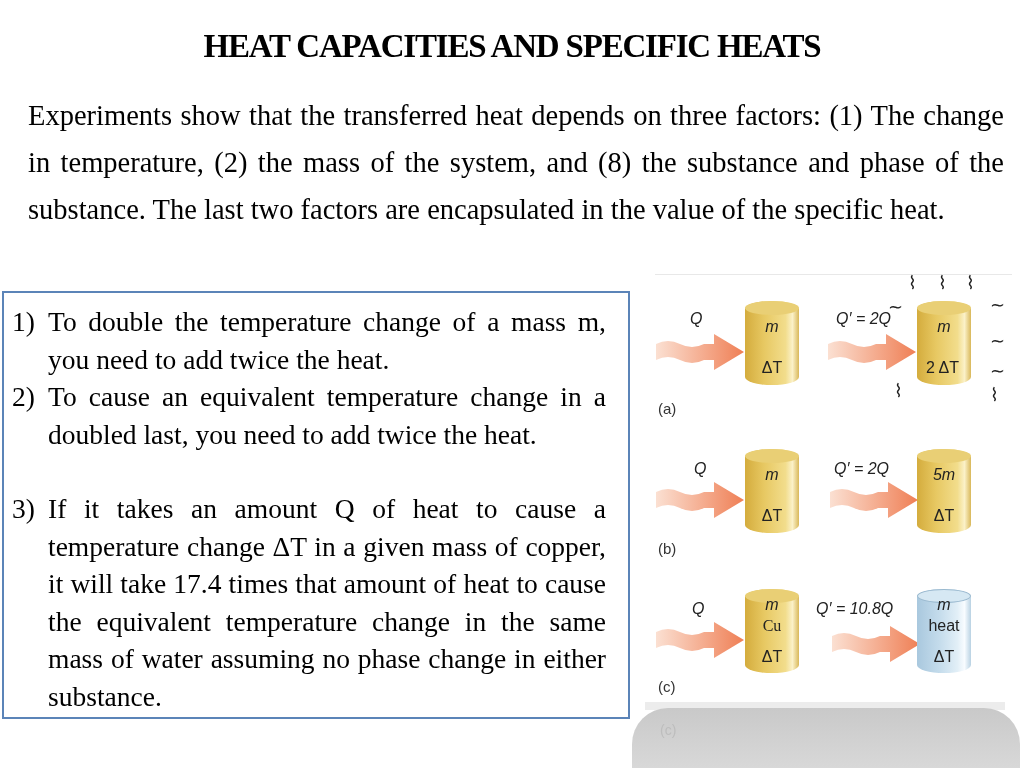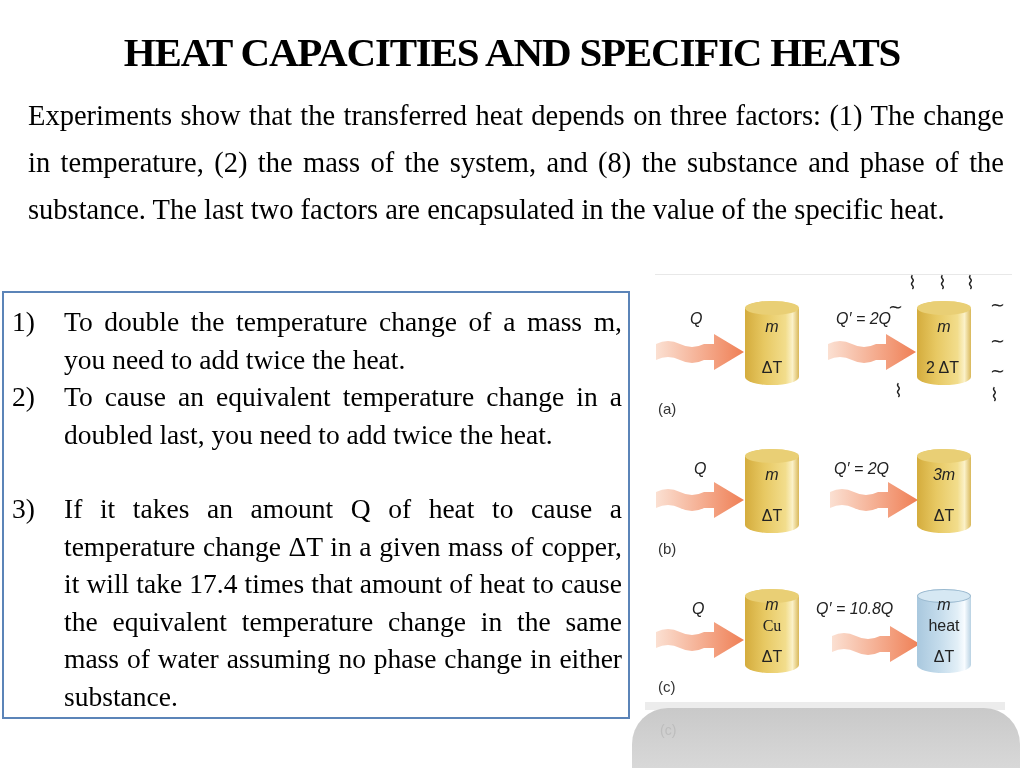--- a/index.html
+++ b/index.html
@@ -1,26 +1,26 @@
 <!DOCTYPE html>
 <html><head>
   <meta charset="utf-8">
   <style>
     html, body { margin:0; padding:0; }
     body { width:1024px; height:768px; background:#ffffff; position:relative; overflow:hidden;
            font-family:"Liberation Serif", "DejaVu Serif", serif; color:#000; }
     .title { position:absolute; top:28px; left:0; width:1024px; text-align:center;
-             font-weight:bold; font-size:41px; letter-spacing:-1.2px; }
+             font-weight:bold; font-size:33px; letter-spacing:-1.2px; }
     .intro { position:absolute; top:92px; left:28px; width:976px; font-size:28.5px; line-height:47px;
              text-align:justify; }
     .box { position:absolute; left:2px; top:291px; width:628px; height:428px;
            border:2px solid #5b84b8; box-sizing:border-box; background:#fff; }
     .item { position:absolute; left:8px; font-size:27.5px; line-height:37.5px; }
     .item .num { position:absolute; left:0; top:0; }
-    .item .txt { position:absolute; left:52px; width:558px; text-align:justify; text-align-last:left; }
+    .item .txt { position:absolute; left:36px; width:558px; text-align:justify; text-align-last:left; }
     .fig { position:absolute; left:640px; top:275px; width:372px; height:430px; background:#fff; }
     .fig-line { position:absolute; left:655px; top:274px; width:357px; height:1px; background:#e8e8e8; }
     .reflect { position:absolute; left:632px; top:708px; width:388px; height:60px;
                background:linear-gradient(#c9c9c9,#d8d8d8); border-radius:36px 36px 0 0; }
     .reflect-top { position:absolute; left:645px; top:702px; width:360px; height:8px; background:#ececec; }
     .ghost { position:absolute; font-family:"Liberation Sans", sans-serif; font-size:14px; color:#bdbdbd; }
     .cyl { position:absolute; width:54px; height:84px; border-radius:27px/8px;
            background:linear-gradient(90deg,#d4ac3d 0%,#e7c862 35%,#f2dd8c 75%,#fbf1c8 88%,#d9b85a 100%); }
     .cyl::before { content:""; position:absolute; left:0; top:0; width:54px; height:14px; border-radius:50%;
            background:#e9cf75; }
@@ -95,21 +95,21 @@
 <div class="lbl it" style="left:694px;top:460px;">Q</div>
 <div class="cyl" style="left:745px;top:449px;"></div>
 <div class="lbl it" style="left:745px;top:466px;width:54px;">m</div>
 <div class="lbl" style="left:745px;top:507px;width:54px;">ΔT</div>
 
 <svg class="arrow" style="left:830px;top:478px;" width="90" height="44" viewBox="0 0 90 44">
   <path d="M0 14 Q12 8 24 14 T48 14 L58 14 L58 4 L88 22 L58 40 L58 30 L48 30 Q36 36 24 30 T0 30 Z" fill="url(#ag)"></path>
 </svg>
 <div class="lbl it" style="left:834px;top:460px;">Q′ = 2Q</div>
 <div class="cyl" style="left:917px;top:449px;"></div>
-<div class="lbl it" style="left:917px;top:466px;width:54px;">3m</div>
+<div class="lbl it" style="left:917px;top:466px;width:54px;">5m</div>
 <div class="lbl" style="left:917px;top:507px;width:54px;">ΔT</div>
 <div class="panel-lbl" style="left:658px;top:540px;">(b)</div>
 
 <svg class="arrow" style="left:656px;top:618px;" width="90" height="44" viewBox="0 0 90 44">
   <path d="M0 14 Q12 8 24 14 T48 14 L58 14 L58 4 L88 22 L58 40 L58 30 L48 30 Q36 36 24 30 T0 30 Z" fill="url(#ag)"></path>
 </svg>
 <div class="lbl it" style="left:692px;top:600px;">Q</div>
 <div class="cyl" style="left:745px;top:589px;"></div>
 <div class="lbl it" style="left:745px;top:596px;width:54px;">m</div>
 <div class="lbl serif" style="left:745px;top:617px;width:54px;">Cu</div>

